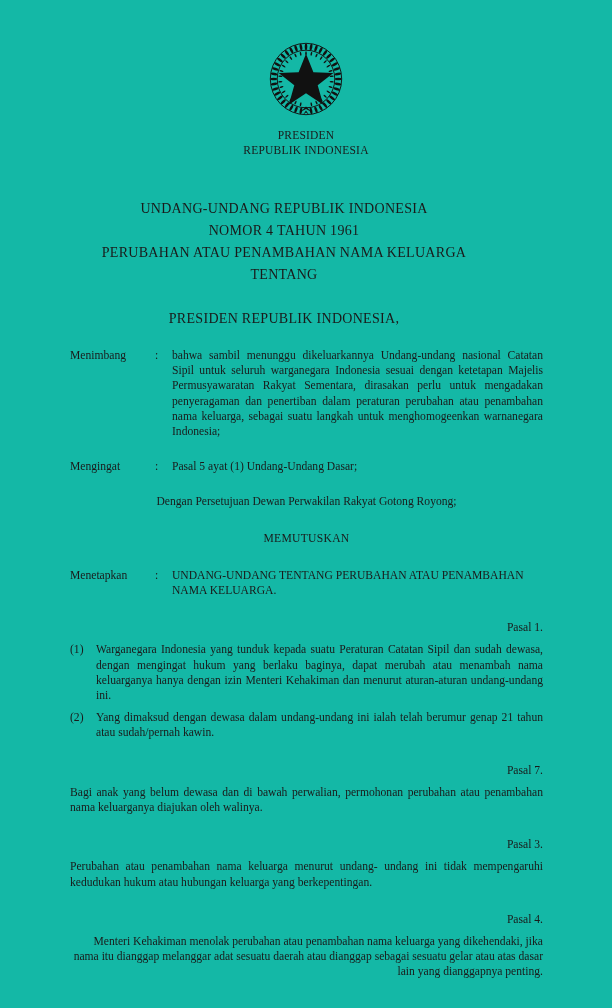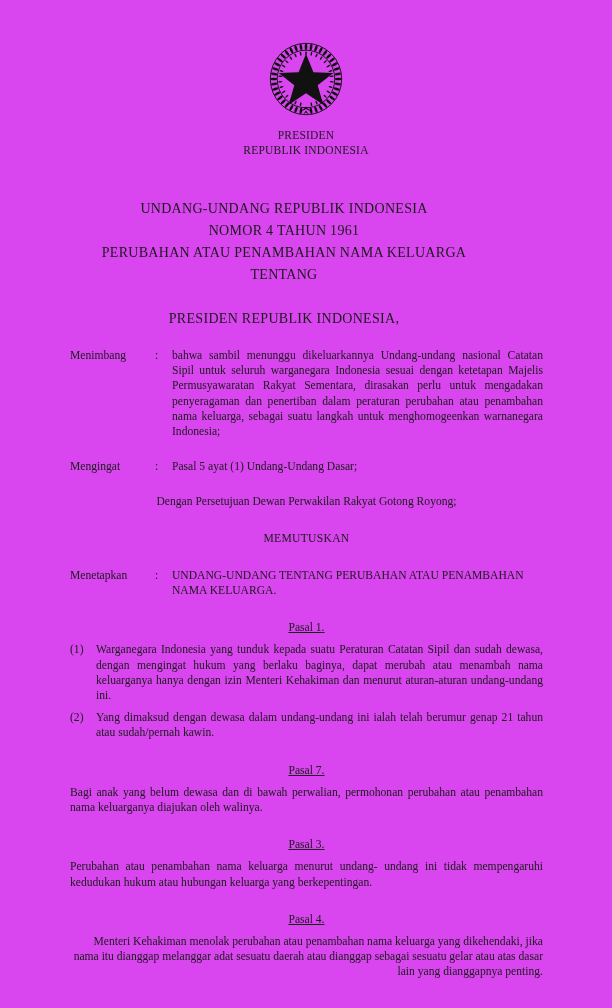--- a/index.html
+++ b/index.html
@@ -4,21 +4,21 @@
 <style>
   html, body {
     margin: 0;
     padding: 0;
     background: #ffffff;
   }
   .page {
     position: relative;
     width: 612px;
     height: 1008px;
-    background: #d946ef;
+    background: #14b8a6;
     margin: 0 auto;
     overflow: hidden;
     font-family: "Liberation Serif", "DejaVu Serif", serif;
     color: #1a1a1a;
     -webkit-font-smoothing: antialiased;
   }
 
   
   .emblem-wrap {
     position: absolute;
@@ -94,24 +94,23 @@
     margin-top: 20px;
   }
   .memutuskan {
     text-align: center;
     margin-top: 21px;
     letter-spacing: 0.3px;
   }
 
   
   .pasal-h {
-    text-align: center;
+    text-align: right;
     margin-top: 22px;
     margin-bottom: 7px;
-    text-decoration: underline;
   }
 
   
   .num-item {
     display: flex;
     align-items: flex-start;
     margin-top: 7px;
   }
   .num-item:first-of-type { margin-top: 0; }
   .num-item .n {

